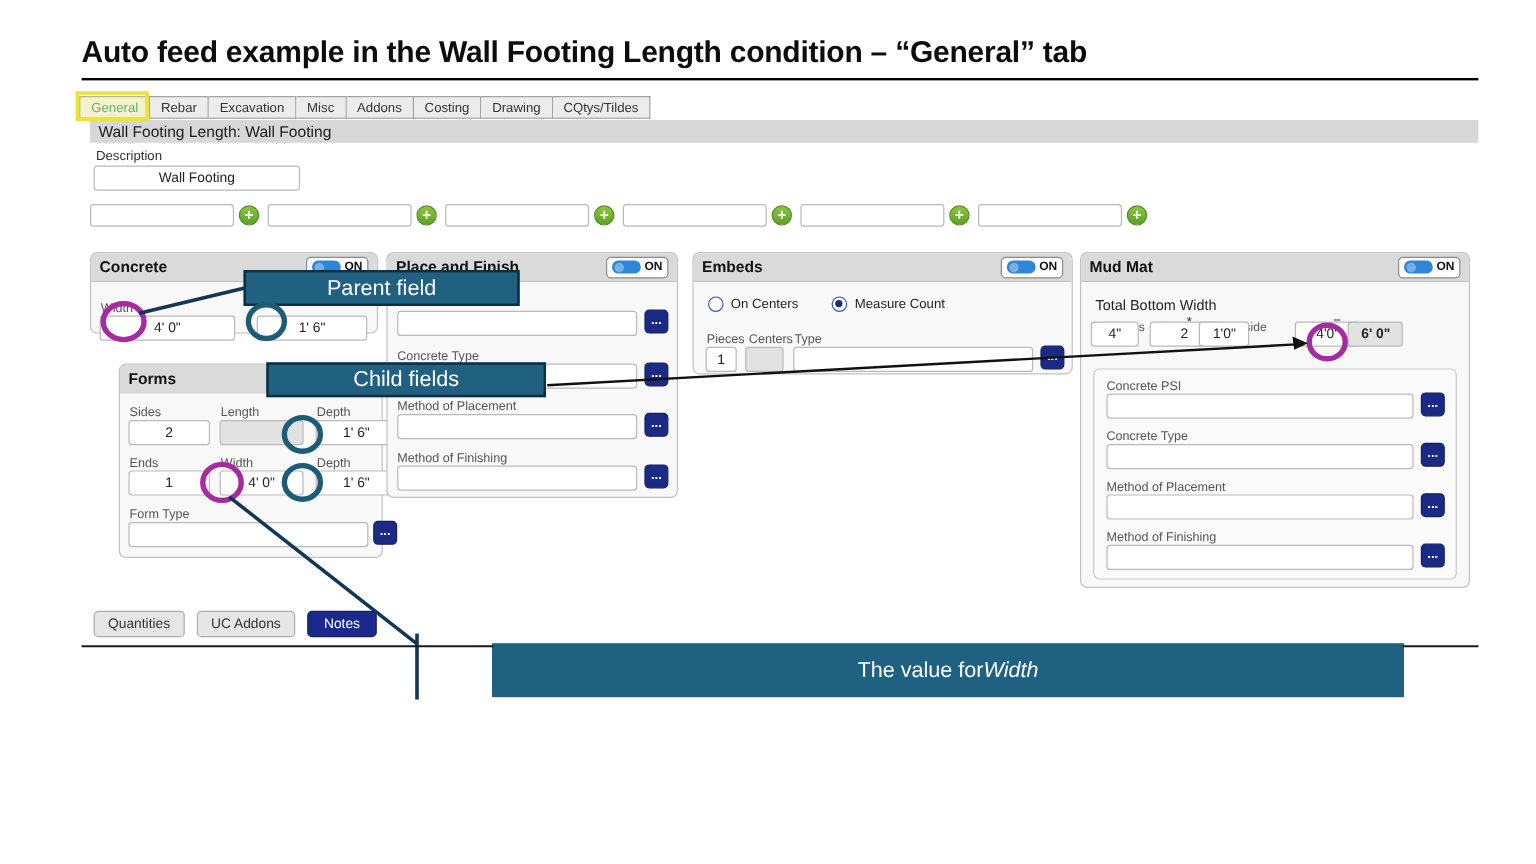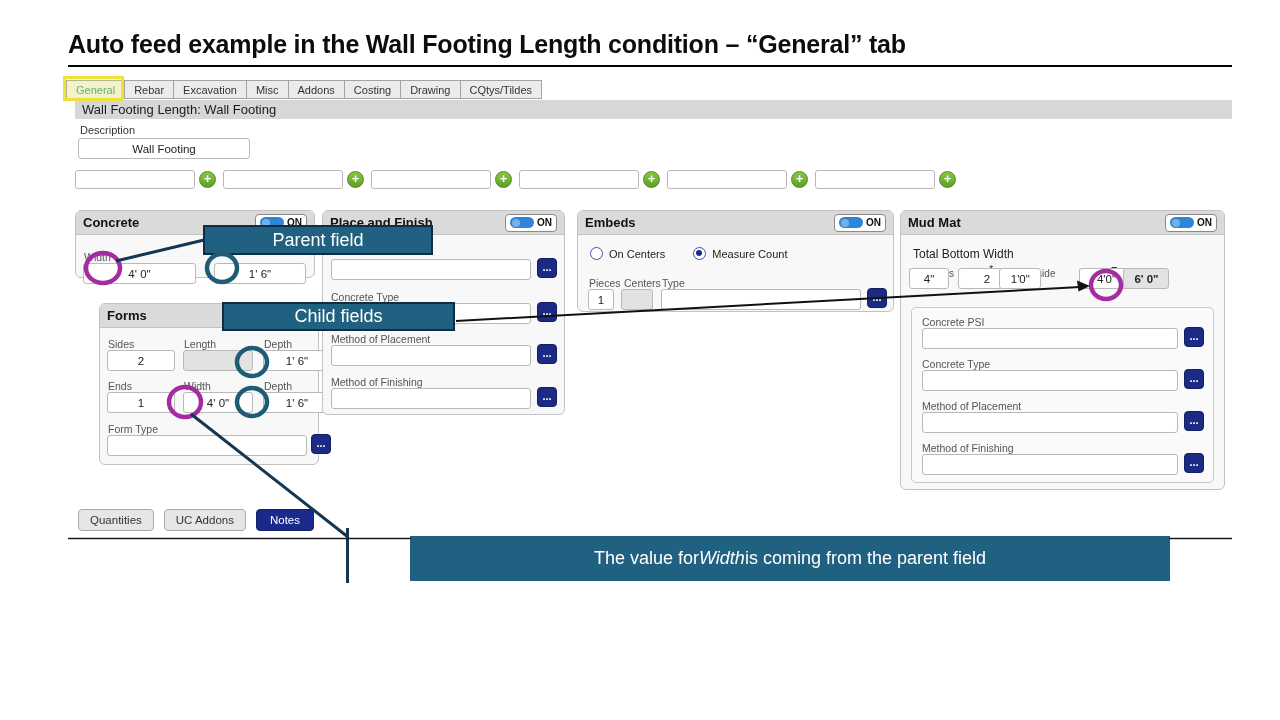--- a/index.html
+++ b/index.html
@@ -259,21 +259,20 @@
   <button class="btn-gray">Quantities</button>
   <button class="btn-gray">UC Addons</button>
   <button class="btn-navy">Notes</button>
 </div>
 
 <div class="callout" style="left:203px; top:225px; width:230px; height:30px;">Parent field</div>
 <div class="callout" style="left:222px; top:302px; width:233px; height:29px;">Child fields</div>
 <div class="callout-bottom">
   <span>The value for </span>
     <span class="em">Width</span>
-    <span> is coming from the parent field</span>
 </div>
 
 <svg class="overlay-svg" width="1280" height="720" viewBox="0 0 1280 720">
   <ellipse cx="103" cy="268" rx="17" ry="15" fill="none" stroke="#a42ba0" stroke-width="4.5"></ellipse>
   <ellipse cx="222" cy="268" rx="15" ry="14" fill="none" stroke="#1d5c74" stroke-width="4.5"></ellipse>
   <ellipse cx="252" cy="362" rx="15" ry="14" fill="none" stroke="#1d5c74" stroke-width="4.5"></ellipse>
   <ellipse cx="185" cy="402" rx="16" ry="15" fill="none" stroke="#a42ba0" stroke-width="4.5"></ellipse>
   <ellipse cx="252" cy="402" rx="15" ry="14" fill="none" stroke="#1d5c74" stroke-width="4.5"></ellipse>
   <ellipse cx="1106" cy="285" rx="15" ry="14" fill="none" stroke="#a42ba0" stroke-width="4.5"></ellipse>
   <line x1="204" y1="240" x2="116" y2="261" stroke="#133652" stroke-width="3"></line>

